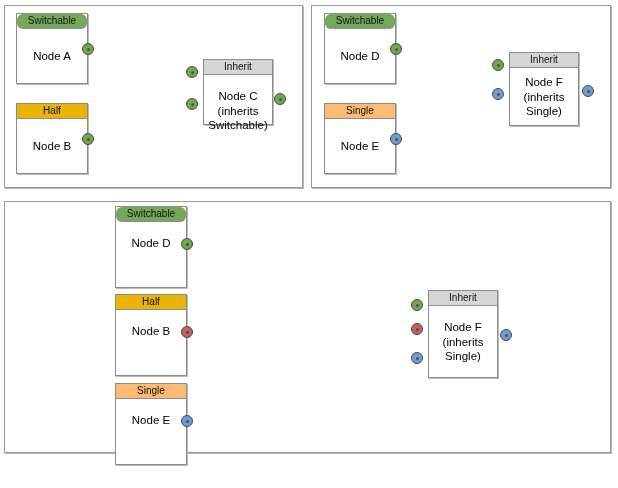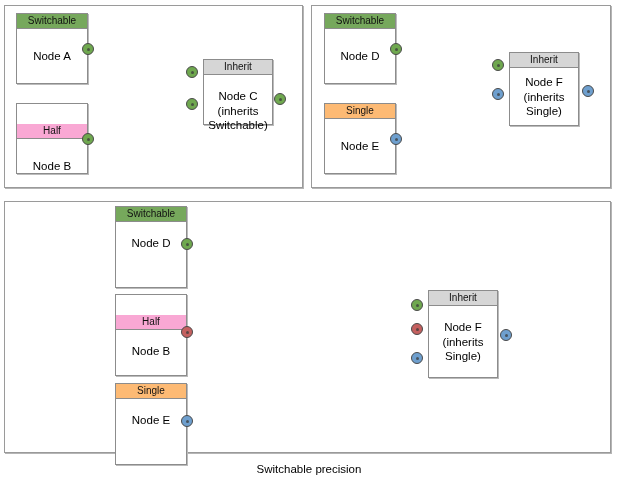--- a/index.html
+++ b/index.html
@@ -40,22 +40,22 @@
     box-sizing:border-box;
     display:flex;
     align-items:center;
     justify-content:center;
     text-align:center;
     font-size:11.5px;
     color:#000000;
     line-height:14.5px;
     padding:20px 3px;
   }
-  .hdr.green{background:#76A85C;}
-  .hdr.red{background:#f9a8d4;margin-top:20px;}
+  .hdr.green{background:#76A85C;border-radius:6px;}
+  .hdr.red{background:#eab308;}
   .hdr.blue{background:#fdba74;}
   .hdr.gray{background:#D6D6D6;}
 
   .port{
     position:absolute;
     width:12px;height:12px;
     border-radius:50%;
     box-sizing:border-box;
     border:1px solid #4a4a4a;
     display:flex;align-items:center;justify-content:center;
@@ -185,15 +185,14 @@
       <span>Node F</span>
       <span>(inherits</span>
       <span>Single)</span>
     </div>
   </div>
   <div class="port green" style="left:411px;top:299px;"></div>
   <div class="port red" style="left:411px;top:323px;"></div>
   <div class="port blue" style="left:411px;top:352px;"></div>
   <div class="port blue" style="left:500px;top:329px;"></div>
 
-  <div class="caption" style="left:0;top:463px;">Switchable precision</div>
 
 </div>
 
 </body></html>

